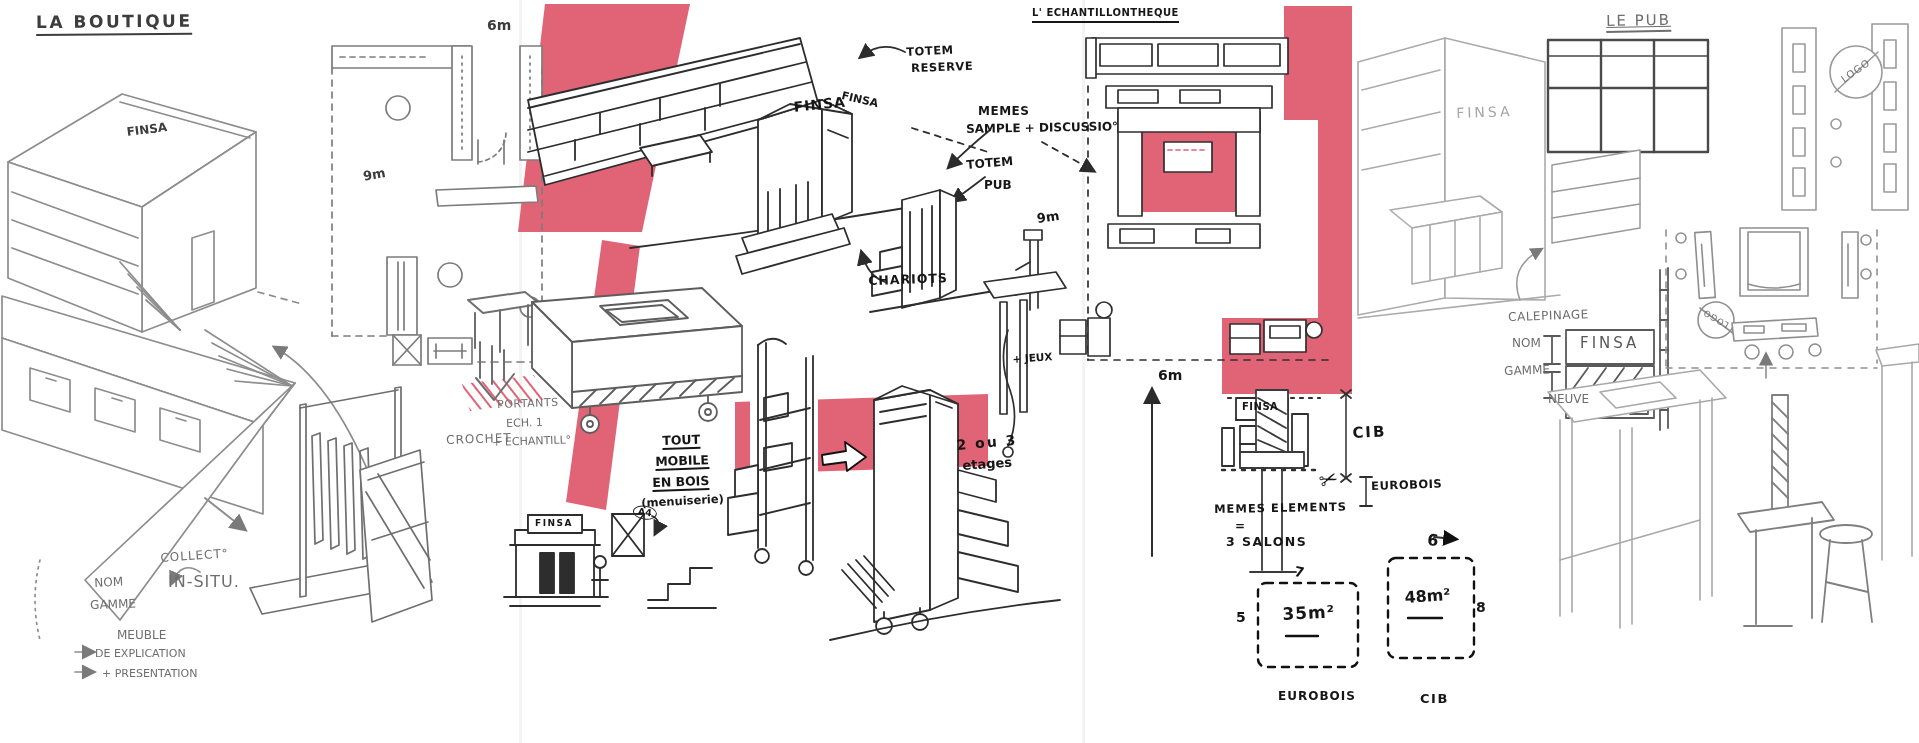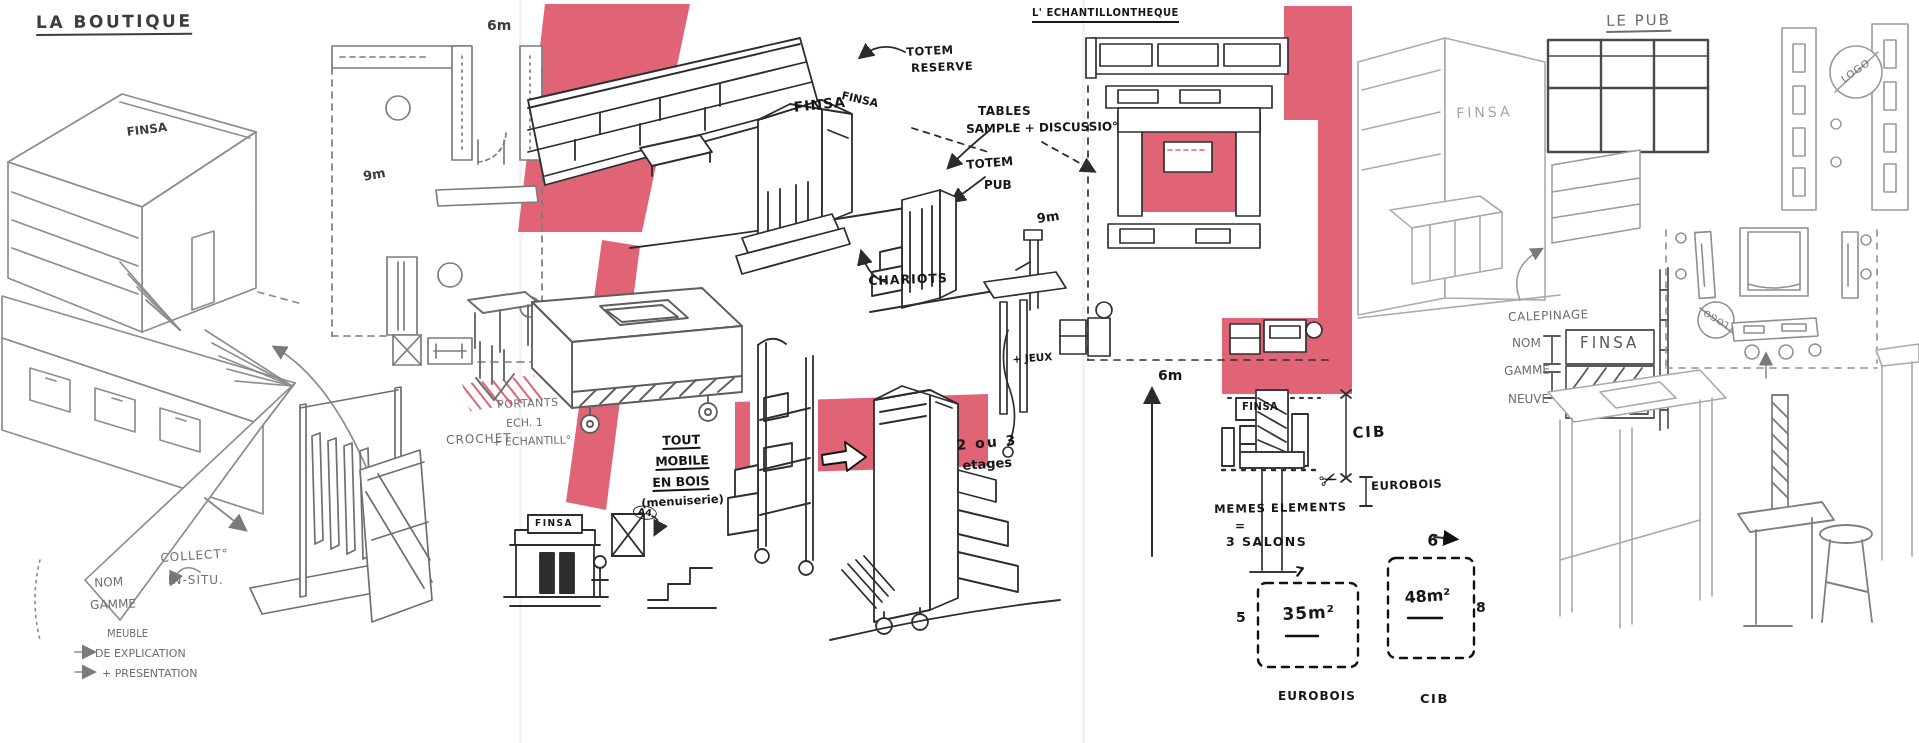--- a/index.html
+++ b/index.html
@@ -480,32 +480,32 @@
 
   <div class="lb pencil-d ul" style="left:36px;top:14px;font-size:17px;font-weight:bold;letter-spacing:2.5px;transform:rotate(-0.5deg);">LA BOUTIQUE</div>
   <div class="lb pencil-d" style="left:126px;top:126px;font-size:12px;font-weight:bold;transform:rotate(-7deg);">FINSA</div>
   <div class="lb pencil-d" style="left:487px;top:18px;font-size:14px;font-weight:bold;">6m</div>
   <div class="lb pencil-d" style="left:362px;top:170px;font-size:13px;font-weight:bold;transform:rotate(-10deg);">9m</div>
   <div class="lb pencil" style="left:446px;top:434px;font-size:12px;letter-spacing:1px;transform:rotate(-2deg);">CROCHET</div>
   <div class="lb pencil" style="left:497px;top:399px;font-size:11px;letter-spacing:0.5px;transform:rotate(-2deg);">PORTANTS</div>
   <div class="lb pencil" style="left:506px;top:418px;font-size:11px;transform:rotate(-2deg);">ECH. 1</div>
   <div class="lb pencil" style="left:492px;top:437px;font-size:11px;transform:rotate(-2deg);">+ ECHANTILL°</div>
   <div class="lb pencil" style="left:160px;top:552px;font-size:12px;transform:rotate(-4deg);letter-spacing:1px;">COLLECT°</div>
-  <div class="lb pencil" style="left:168px;top:574px;font-size:12px;letter-spacing:1px;">IN-SITU.</div>
+  <div class="lb pencil" style="left:168px;top:574px;font-size:16px;letter-spacing:1px;">IN-SITU.</div>
   <div class="lb pencil" style="left:94px;top:577px;font-size:12px;transform:rotate(-3deg);">NOM</div>
   <div class="lb pencil" style="left:90px;top:599px;font-size:12px;transform:rotate(-2deg);">GAMME</div>
-  <div class="lb pencil" style="left:107px;top:629px;font-size:10px;">MEUBLE</div>
+  <div class="lb pencil" style="left:117px;top:629px;font-size:12px;">MEUBLE</div>
   <div class="lb pencil" style="left:95px;top:648px;font-size:11px;">DE EXPLICATION</div>
   <div class="lb pencil" style="left:102px;top:668px;font-size:11px;">+ PRESENTATION</div>
 
   <div class="lb ink" style="left:793px;top:100px;font-size:14px;letter-spacing:1px;transform:rotate(-6deg);">FINSA</div>
   <div class="lb ink" style="left:843px;top:90px;font-size:11px;transform:rotate(13deg);">FINSA</div>
   <div class="lb ink" style="left:906px;top:46px;font-size:11.5px;letter-spacing:0.5px;transform:rotate(-3deg);">TOTEM</div>
   <div class="lb ink" style="left:911px;top:62px;font-size:11.5px;letter-spacing:0.5px;transform:rotate(-2deg);">RESERVE</div>
-  <div class="lb ink" style="left:978px;top:105px;font-size:12px;letter-spacing:0.5px;">TABLES</div>
+  <div class="lb ink" style="left:978px;top:105px;font-size:12px;letter-spacing:0.5px;">MEMES</div>
   <div class="lb ink" style="left:966px;top:123px;font-size:12px;transform:rotate(-1deg);">SAMPLE + DISCUSSIO°</div>
   <div class="lb ink" style="left:966px;top:159px;font-size:12px;transform:rotate(-5deg);">TOTEM</div>
   <div class="lb ink" style="left:984px;top:179px;font-size:12px;">PUB</div>
   <div class="lb ink" style="left:868px;top:274px;font-size:12.5px;letter-spacing:1px;transform:rotate(-2deg);">CHARIOTS</div>
 
   <div class="lb ink ul" style="left:1024px;top:8px;font-size:10px;letter-spacing:0.5px;margin-left:8px;">L' ECHANTILLONTHEQUE</div>
   <div class="lb ink" style="left:1036px;top:212px;font-size:13px;transform:rotate(-8deg);">9m</div>
   <div class="lb ink" style="left:1158px;top:368px;font-size:14px;">6m</div>
   <div class="lb ink" style="left:1012px;top:354px;font-size:10.5px;transform:rotate(-4deg);">+ JEUX</div>
   <div class="lb ink" style="left:956px;top:438px;font-size:14px;letter-spacing:2px;transform:rotate(-5deg);">2 ou 3</div>
@@ -527,23 +527,23 @@
   <div class="lb ink" style="left:1226px;top:535px;font-size:12.5px;letter-spacing:1.5px;">3 SALONS</div>
   <div class="lb ink" style="left:1296px;top:564px;font-size:14px;transform:rotate(12deg);">7</div>
   <div class="lb ink" style="left:1236px;top:610px;font-size:14px;">5</div>
   <div class="lb ink" style="left:1282px;top:606px;font-size:17px;letter-spacing:1px;transform:rotate(-3deg);">35m²</div>
   <div class="lb ink" style="left:1428px;top:532px;font-size:16px;transform:rotate(6deg);">6</div>
   <div class="lb ink" style="left:1476px;top:600px;font-size:14px;">8</div>
   <div class="lb ink" style="left:1404px;top:590px;font-size:16px;transform:rotate(-4deg);">48m²</div>
   <div class="lb ink" style="left:1278px;top:690px;font-size:12px;letter-spacing:1px;">EUROBOIS</div>
   <div class="lb ink" style="left:1420px;top:692px;font-size:13px;letter-spacing:1.5px;">CIB</div>
 
-  <div class="lb pencil ul-thin" style="left:1606px;top:14px;font-size:15px;letter-spacing:2px;transform:rotate(-1deg);">LE PUB</div>
+  <div class="lb pencil ul-thin" style="left:1606px;top:14px;font-size:15px;letter-spacing:2px;transform:rotate(-1deg);text-decoration:underline;">LE PUB</div>
   <div class="lb pencil-l" style="left:1456px;top:106px;font-size:14px;letter-spacing:3px;transform:rotate(-2deg);">FINSA</div>
   <div class="lb pencil" style="left:1508px;top:311px;font-size:12px;letter-spacing:0.5px;transform:rotate(-2deg);">CALEPINAGE</div>
   <div class="lb pencil" style="left:1512px;top:337px;font-size:12px;">NOM</div>
   <div class="lb pencil" style="left:1504px;top:365px;font-size:12px;transform:rotate(-2deg);">GAMME</div>
-  <div class="lb pencil" style="left:1508px;top:393px;font-size:12px;">NEUVE</div>
+  <div class="lb pencil" style="left:1548px;top:393px;font-size:12px;">NEUVE</div>
   <div class="lb" style="left:1580px;top:336px;font-size:15px;color:#5a5a5a;letter-spacing:3px;">FINSA</div>
   <div class="lb pencil" style="left:1700px;top:314px;width:32px;text-align:center;font-size:8.5px;letter-spacing:1px;transform:rotate(-150deg);transform-origin:center;">LOGO</div>
   <div class="lb pencil" style="left:1836px;top:66px;width:40px;text-align:center;font-size:10px;letter-spacing:1px;transform:rotate(-35deg);transform-origin:center;">LOGO</div>
 
 </div>
 
 </body></html>

